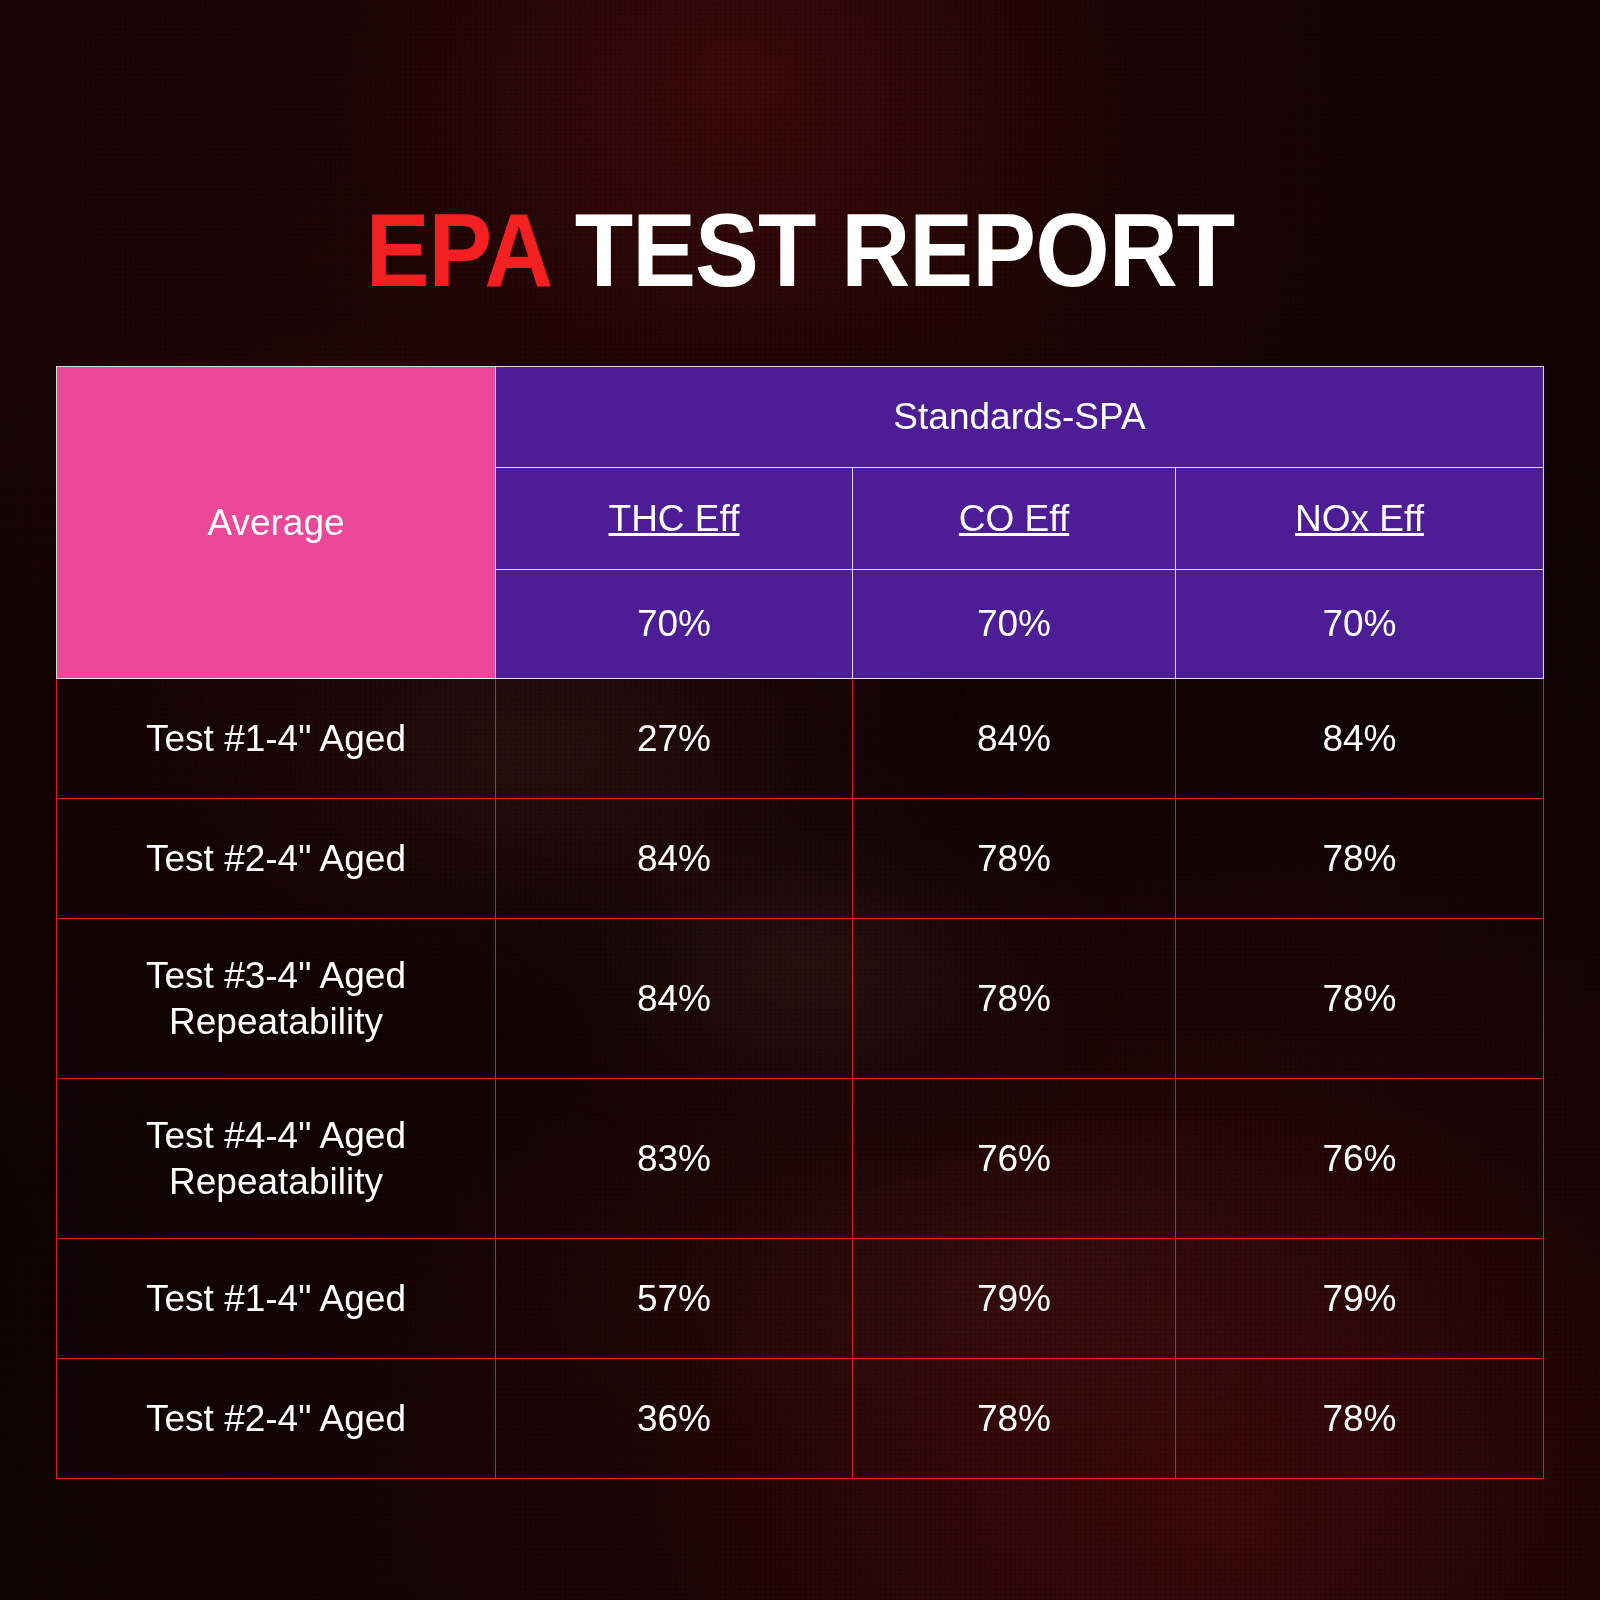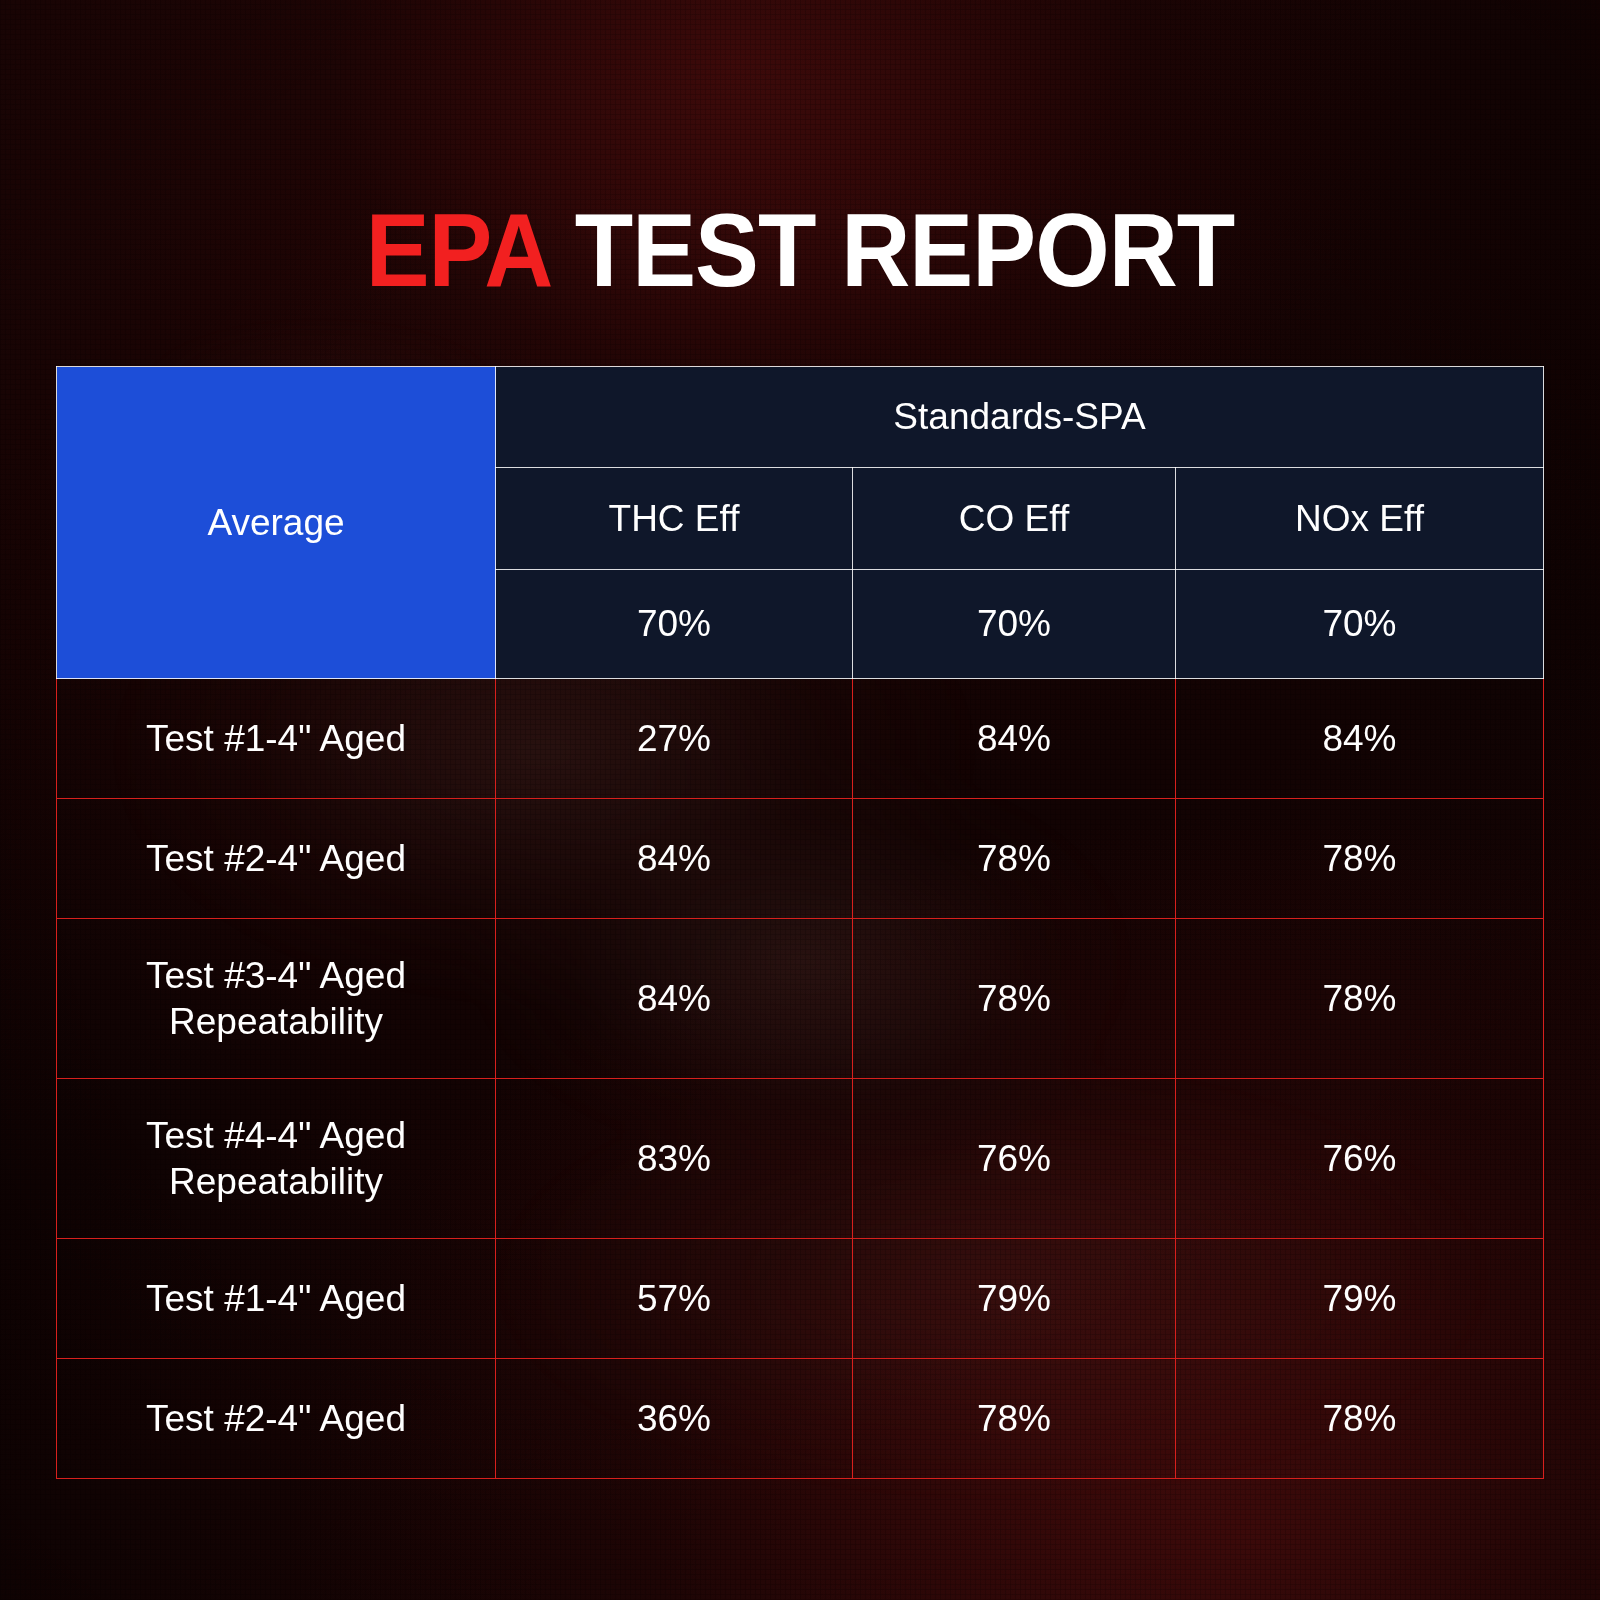--- a/index.html
+++ b/index.html
@@ -82,38 +82,39 @@
     padding: 0;
     margin: 0;
     vertical-align: middle;
     text-align: center;
     font-weight: 400;
     color: #FFFFFF;
   }
 
   
   .hdr-cell {
-    background: #0f172a;
+    background: #4c1d95;
     border: 1px solid rgba(255,255,255,0.85);
     font-size: 36px;
   }
   .hdr-group {
     font-size: 37px;
     height: 100px;
   }
   .hdr-col {
     font-size: 37px;
     height: 101px;
+    text-decoration: underline;
   }
   .hdr-std {
     font-size: 37px;
     height: 108px;
   }
   .hdr-average {
-    background: #1d4ed8;
+    background: #ec4899;
     border: 1px solid rgba(255,255,255,0.85);
     font-size: 37px;
   }
 
   
   .data-cell {
     border: 1px solid #D8201D;
     font-size: 37px;
     color: #FFFFFF;
     background: transparent;

